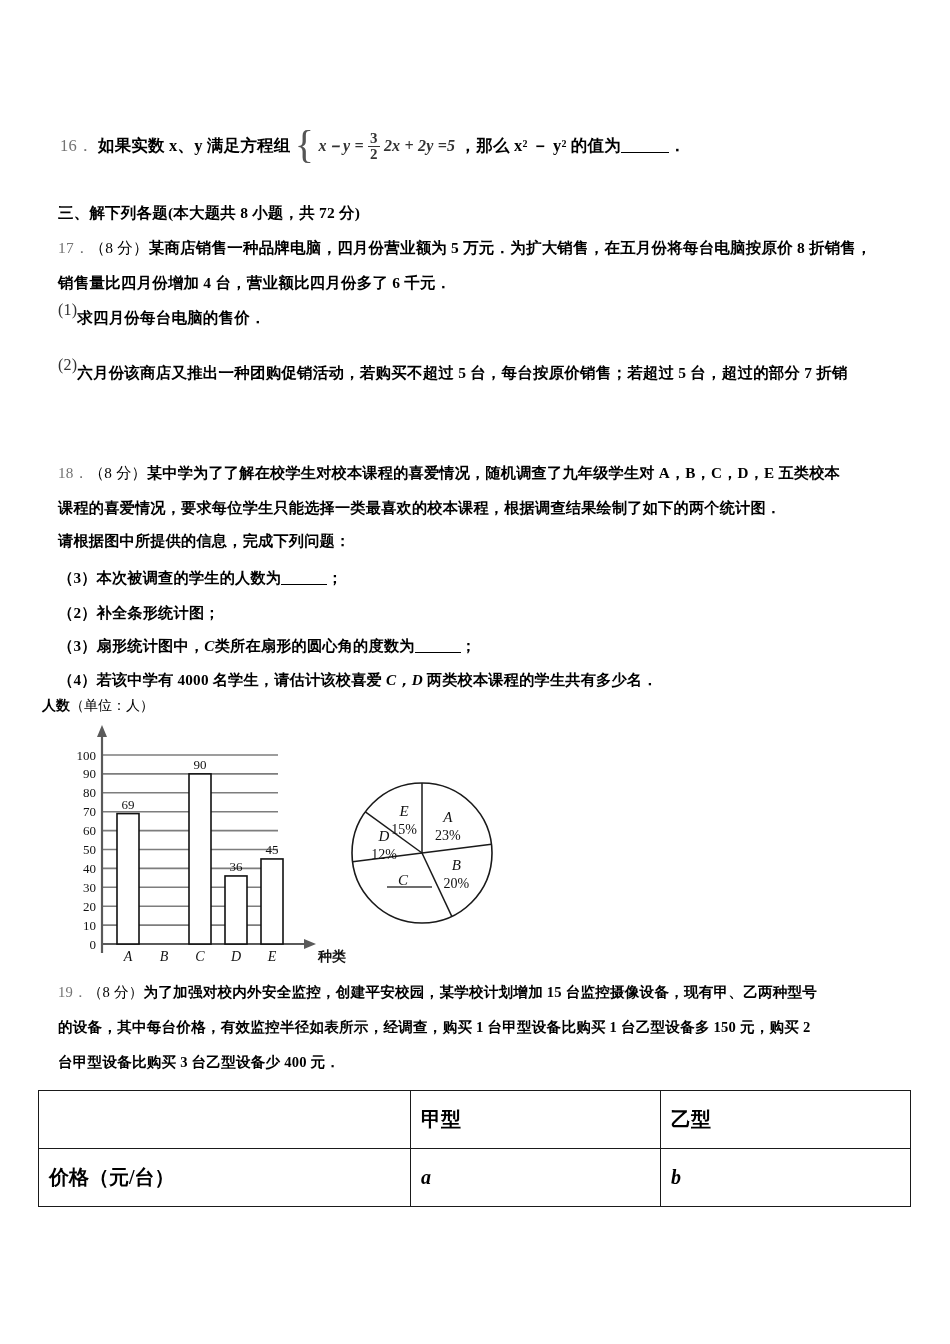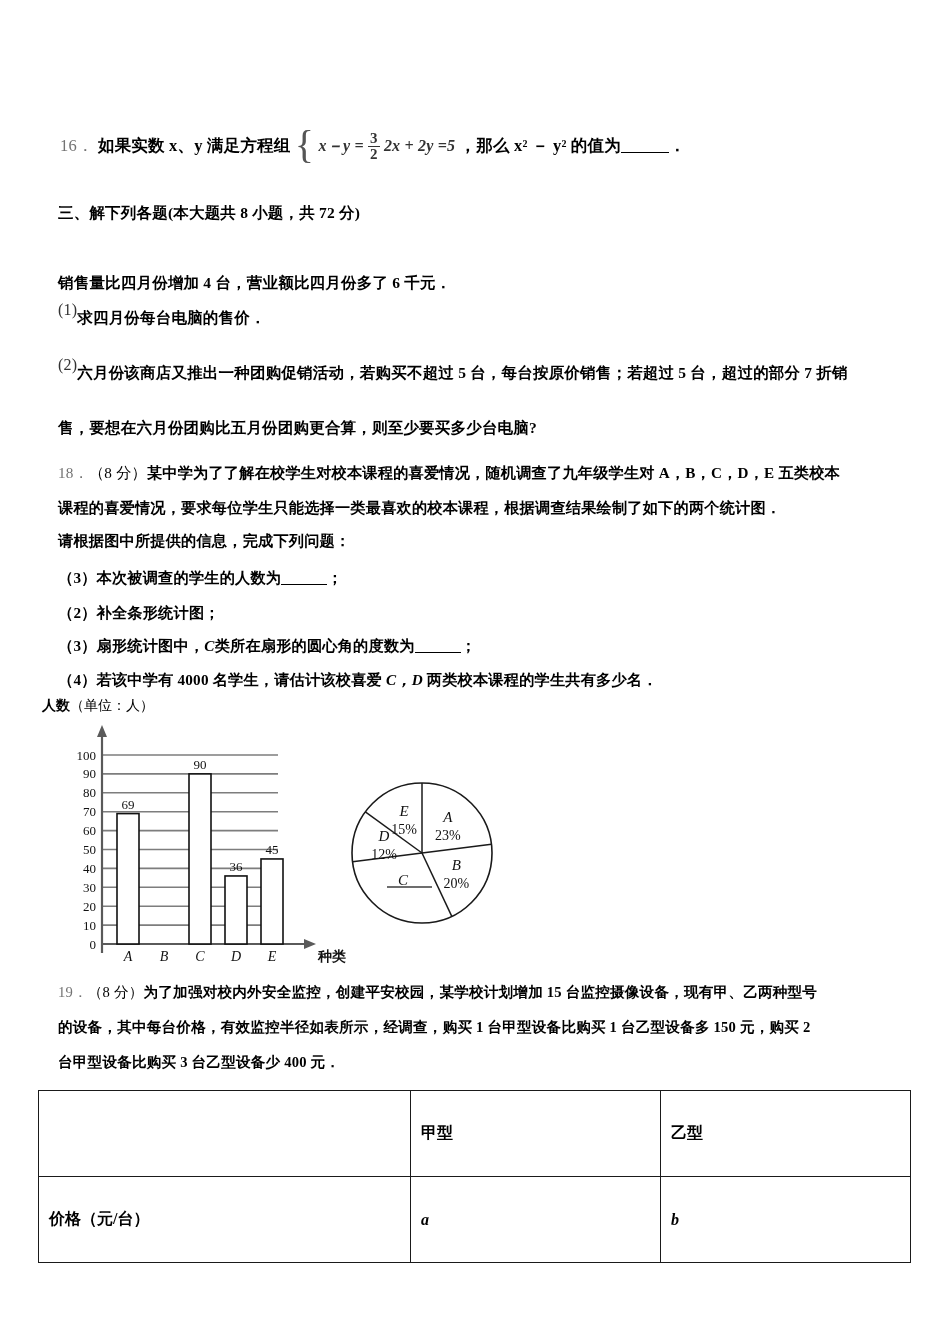--- a/index.html
+++ b/index.html
@@ -69,22 +69,22 @@
   #pie{position:absolute;left:300px;top:80px;width:200px;height:175px;}
 
   
   #q19l1{top:985px;left:58px;font-size:14.6px;white-space:nowrap;}
   #q19l2{top:1020px;left:58px;font-size:14.6px;white-space:nowrap;}
   #q19l3{top:1055px;left:58px;font-size:14.6px;white-space:nowrap;}
 
   
   #tbl{position:absolute;left:38px;top:1090px;width:872px;
        border-collapse:collapse;table-layout:fixed;}
-  #tbl td{border:1.2px solid #1a1a1a;height:45px;padding:20px 10px;
-          font-size:16px;font-weight:bold;vertical-align:middle;}
+  #tbl td{border:1.2px solid #1a1a1a;height:45px;padding:6px 10px;
+          font-size:20px;font-weight:bold;vertical-align:middle;}
   #tbl col.c1{width:372px;}
   #tbl col.c2{width:250px;}
   #tbl col.c3{width:250px;}
   .cell-ital{font-style:italic;}
 </style>
 </head>
 <body>
 
 <div class="page">
 
@@ -102,30 +102,32 @@
           </span>
         </span>
         <span class="eqline">2x + 2y =5</span>
       </span>
     </span>
     <span>，那么 x² － y² 的值为</span><span class="fill" style="width:48px"></span><span>．</span>
   </div>
 
   <div class="blk" id="sec3">三、解下列各题(本大题共 8 小题，共 72 分)</div>
 
+  <div class="blk" id="q17l1">
+    <span class="num">17．</span><span class="lite">（8 分）</span><span>某商店销售一种品牌电脑，四月份营业额为 5 万元．为扩大销售，在五月份将每台电脑按原价 8 折销售，</span>
+  </div>
   <div class="blk" id="q17l2">销售量比四月份增加 4 台，营业额比四月份多了 6 千元．</div>
 
   <div class="blk" id="q17a">
     <span class="subno">(1)</span><span>求四月份每台电脑的售价．</span>
   </div>
 
   <div class="blk" id="q17b">
     <span class="subno">(2)</span><span>六月份该商店又推出一种团购促销活动，若购买不超过 5 台，每台按原价销售；若超过 5 台，超过的部分 7 折销</span>
   </div>
-  <div class="blk" id="q17b2">售，要想在六月份团购比五月份团购更合算，则至少要买多少台电脑?</div>
 
   <div class="blk" id="q18l1">
     <span class="num">18．</span><span class="lite">（8 分）</span><span>某中学为了了解在校学生对校本课程的喜爱情况，随机调查了九年级学生对 A，B，C，D，E 五类校本</span>
   </div>
   <div class="blk" id="q18l2">课程的喜爱情况，要求每位学生只能选择一类最喜欢的校本课程，根据调查结果绘制了如下的两个统计图．</div>
   <div class="blk" id="q18l3">请根据图中所提供的信息，完成下列问题：</div>
 
   <div class="blk" id="q18q1">
     <span>（3）本次被调查的学生的人数为</span><span class="fill" style="width:46px"></span><span>；</span>
   </div>

